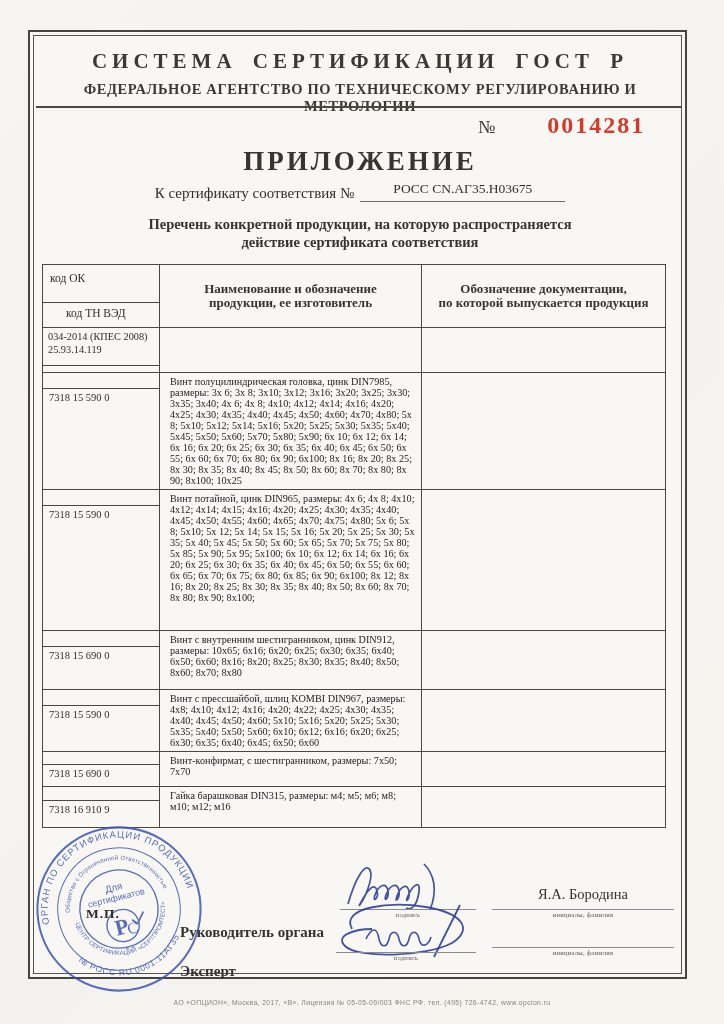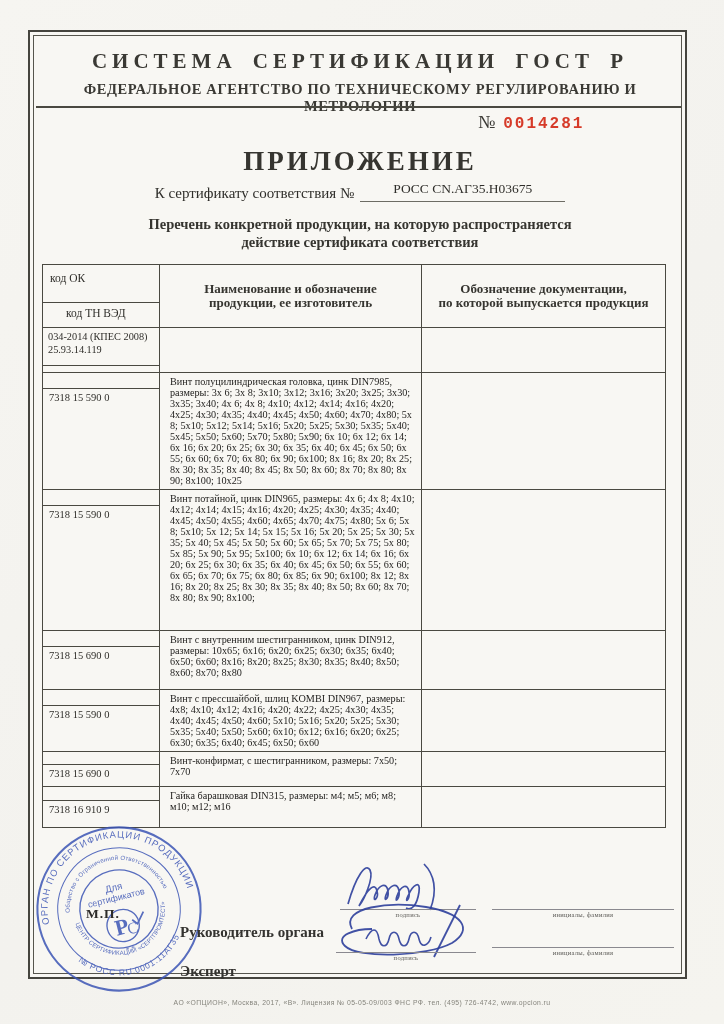--- a/index.html
+++ b/index.html
@@ -14,21 +14,21 @@
   .frame-inner{position:absolute;inset:3px;border:1px solid #56554d;}
   .abs{position:absolute;}
   .center{text-align:center;}
   .hline{position:absolute;background:#4a4941;height:1.6px;}
 
   .h1{left:40px;right:44px;top:49px;font-weight:bold;font-size:21px;letter-spacing:5px;word-spacing:6px;color:#3a3934;}
   .h2{left:34px;right:38px;top:81px;font-weight:bold;font-size:14.5px;letter-spacing:0.6px;color:#3a3934;}
 
   .numblock{left:478px;top:112px;display:flex;align-items:baseline;gap:8px;}
   .num-sign{font-size:18px;color:#3a3934;}
-  .num-val{font-family:Liberation Mono, monospace;font-size:16px;letter-spacing:2px;color:#d63a28;font-weight:bold;}
+  .num-val{font-family:Liberation Serif, serif;font-size:24px;letter-spacing:2px;color:#d63a28;font-weight:bold;margin-left:44px;}
 
   .title{left:40px;right:44px;top:146px;font-weight:bold;font-size:27px;letter-spacing:3px;color:#363530;}
   .certrow{left:40px;right:44px;top:174px;display:flex;justify-content:center;align-items:flex-end;height:28px;}
   .certlabel{font-size:15px;padding-right:6px;}
   .certval{display:inline-block;width:205px;text-align:center;border-bottom:1.5px solid #6d6c64;font-size:13.5px;padding-bottom:4px;}
   .sub1{left:40px;right:44px;top:216px;font-weight:bold;font-size:14.5px;color:#363530;}
   .sub2{left:40px;right:44px;top:234px;font-weight:bold;font-size:14.5px;color:#363530;}
 
   
   .tbl{position:absolute;left:42px;top:264px;width:622px;border:1.6px solid #4a4941;background:transparent;}
@@ -222,20 +222,21 @@
   <div class="tinylabel" style="left:340px;top:911px;width:136px;">подпись</div>
 
   <svg class="sig-svg" style="left:328px;top:899px;" width="160" height="62" viewBox="0 0 160 62">
     <path d="M24,30 C12,8 62,2 98,8 C134,14 146,30 124,44 C98,58 30,60 17,47 C6,36 28,30 44,30" fill="none" stroke="#2c3e9b" stroke-width="1.8" opacity="0.9"></path>
     <path d="M38,40 c6,-12 11,-12 13,0 c2,9 8,9 10,0 c2,-9 8,-9 10,0 c2,9 8,9 10,0 c2,-9 8,-9 10,0 c2,9 9,8 12,-2" fill="none" stroke="#2c3e9b" stroke-width="1.6" opacity="0.9"></path>
     <path d="M132,6 L106,58" fill="none" stroke="#2c3e9b" stroke-width="1.8" opacity="0.9"></path>
   </svg>
   <div class="sigline" style="left:336px;top:952px;width:140px;"></div>
   <div class="tinylabel" style="left:336px;top:954px;width:140px;">подпись</div>
 
+  <div class="name" style="left:494px;top:886px;width:178px;">Я.А. Бородина</div>
   <div class="sigline" style="left:492px;top:909px;width:182px;"></div>
   <div class="tinylabel" style="left:492px;top:911px;width:182px;">инициалы, фамилия</div>
 
   <div class="sigline" style="left:492px;top:947px;width:182px;"></div>
   <div class="tinylabel" style="left:492px;top:949px;width:182px;">инициалы, фамилия</div>
 
   <div class="abs footer">АО «ОПЦИОН», Москва, 2017, «В».  Лицензия № 05-05-09/003 ФНС РФ.  тел. (495) 726-4742,  www.opcion.ru</div>
 </div>
 
 </body></html>

